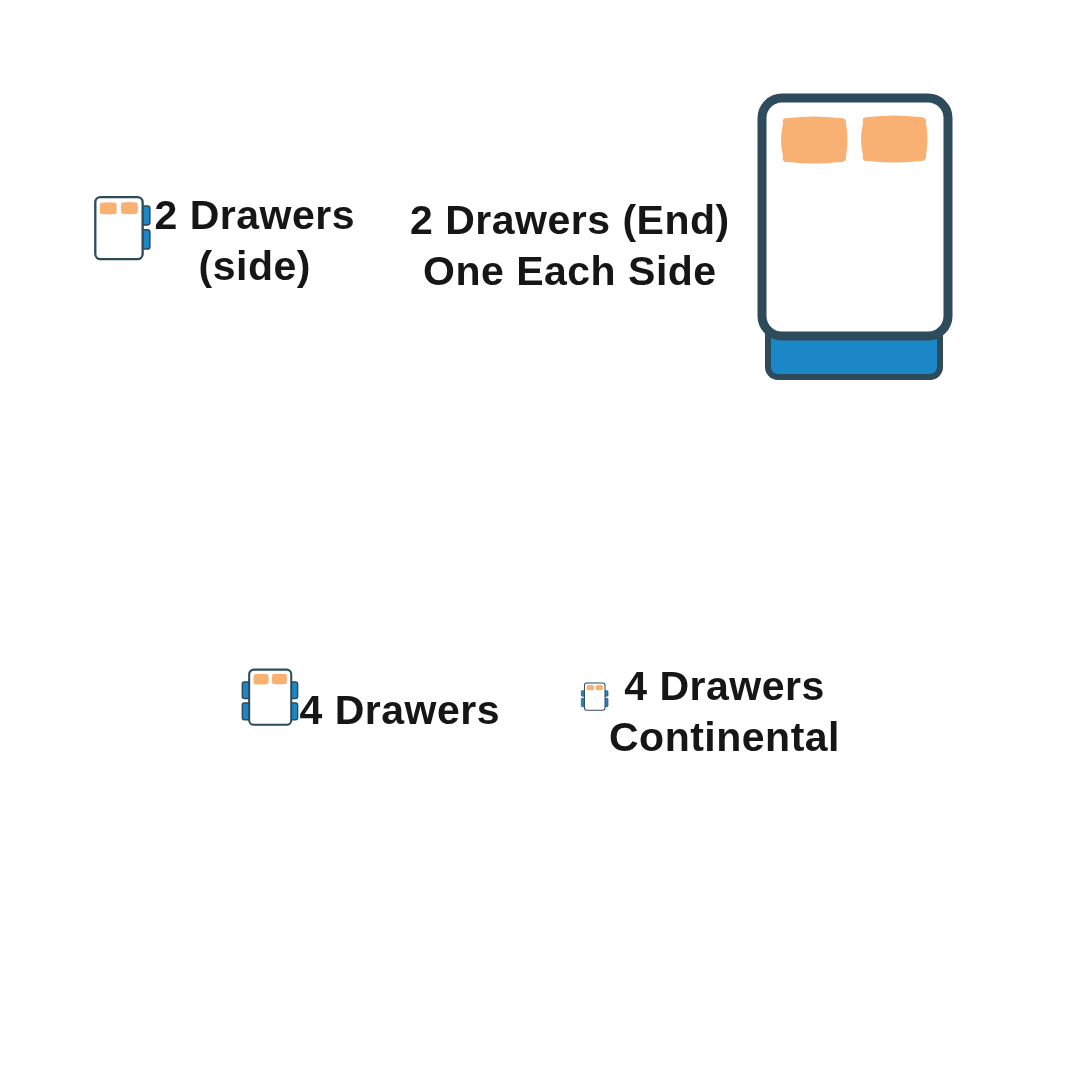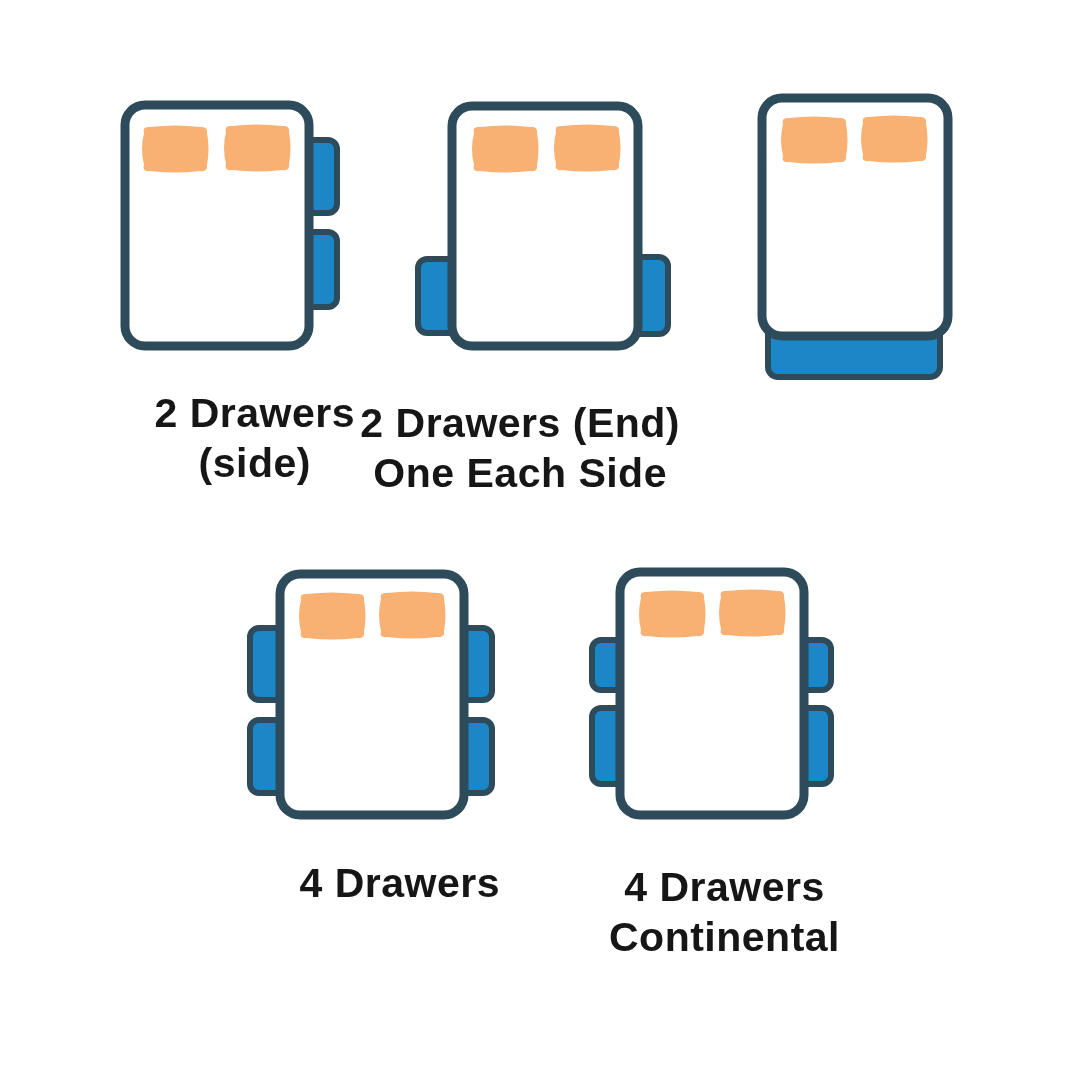--- a/index.html
+++ b/index.html
@@ -16,22 +16,22 @@
     position: relative;
     width: 1080px;
     height: 1080px;
     background: var(--bg);
     overflow: hidden;
     font-family: "Liberation Sans", sans-serif;
   }
   .figure {
     position: absolute;
     display: flex;
-    flex-direction: column;
-    align-items: flex-end;
+    flex-direction: row;
+    align-items: center;
   }
   .figure-label {
     font-weight: 700;
     font-size: 41px;
     line-height: 1.22;
     letter-spacing: 0.5px;
     text-align: center;
     white-space: pre;
     color: var(--label-text);
   }

